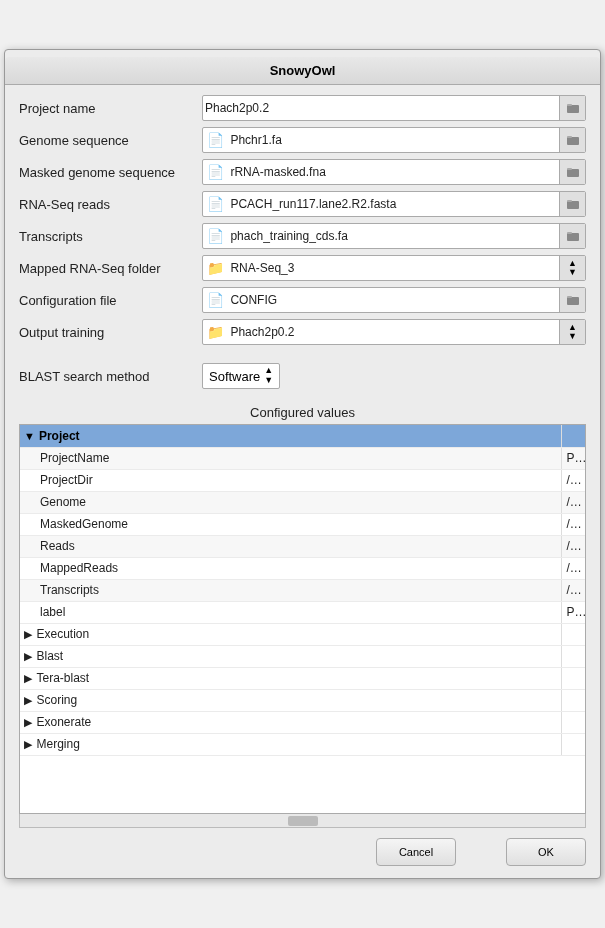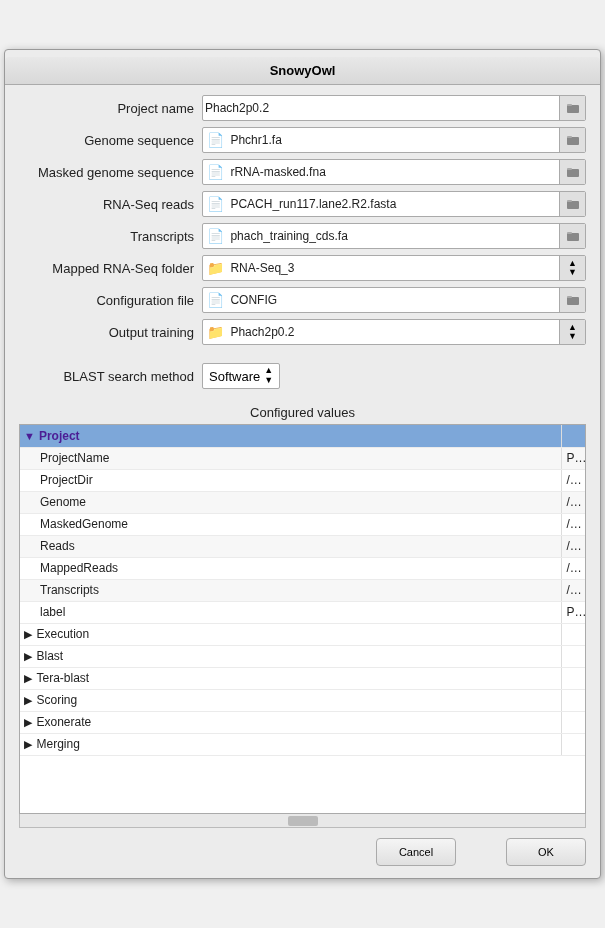--- a/index.html
+++ b/index.html
@@ -39,21 +39,20 @@
       gap: 6px;
     }
     .form-row {
       display: flex;
       align-items: center;
       gap: 8px;
     }
     .form-label {
       width: 175px;
       min-width: 175px;
-      text-align: right;
       font-size: 13px;
       color: #222;
     }
     .form-input-wrap {
       flex: 1;
       display: flex;
       align-items: center;
       background: white;
       border: 1px solid #aaa;
       border-radius: 2px;
@@ -172,21 +171,21 @@
     .tree-table td.col-key {
       width: 200px;
       min-width: 200px;
       border-right: 1px solid #ddd;
     }
     .tree-table td.col-val {
       width: 370px;
     }
     .group-row td {
       background: #7da7d9 !important;
-      color: #4c1d95;
+      color: #000000;
       font-weight: bold;
     }
     .group-arrow {
       font-size: 11px;
       margin-right: 4px;
     }
     .child-indent {
       padding-left: 20px !important;
       margin-top: 20px;
     }

